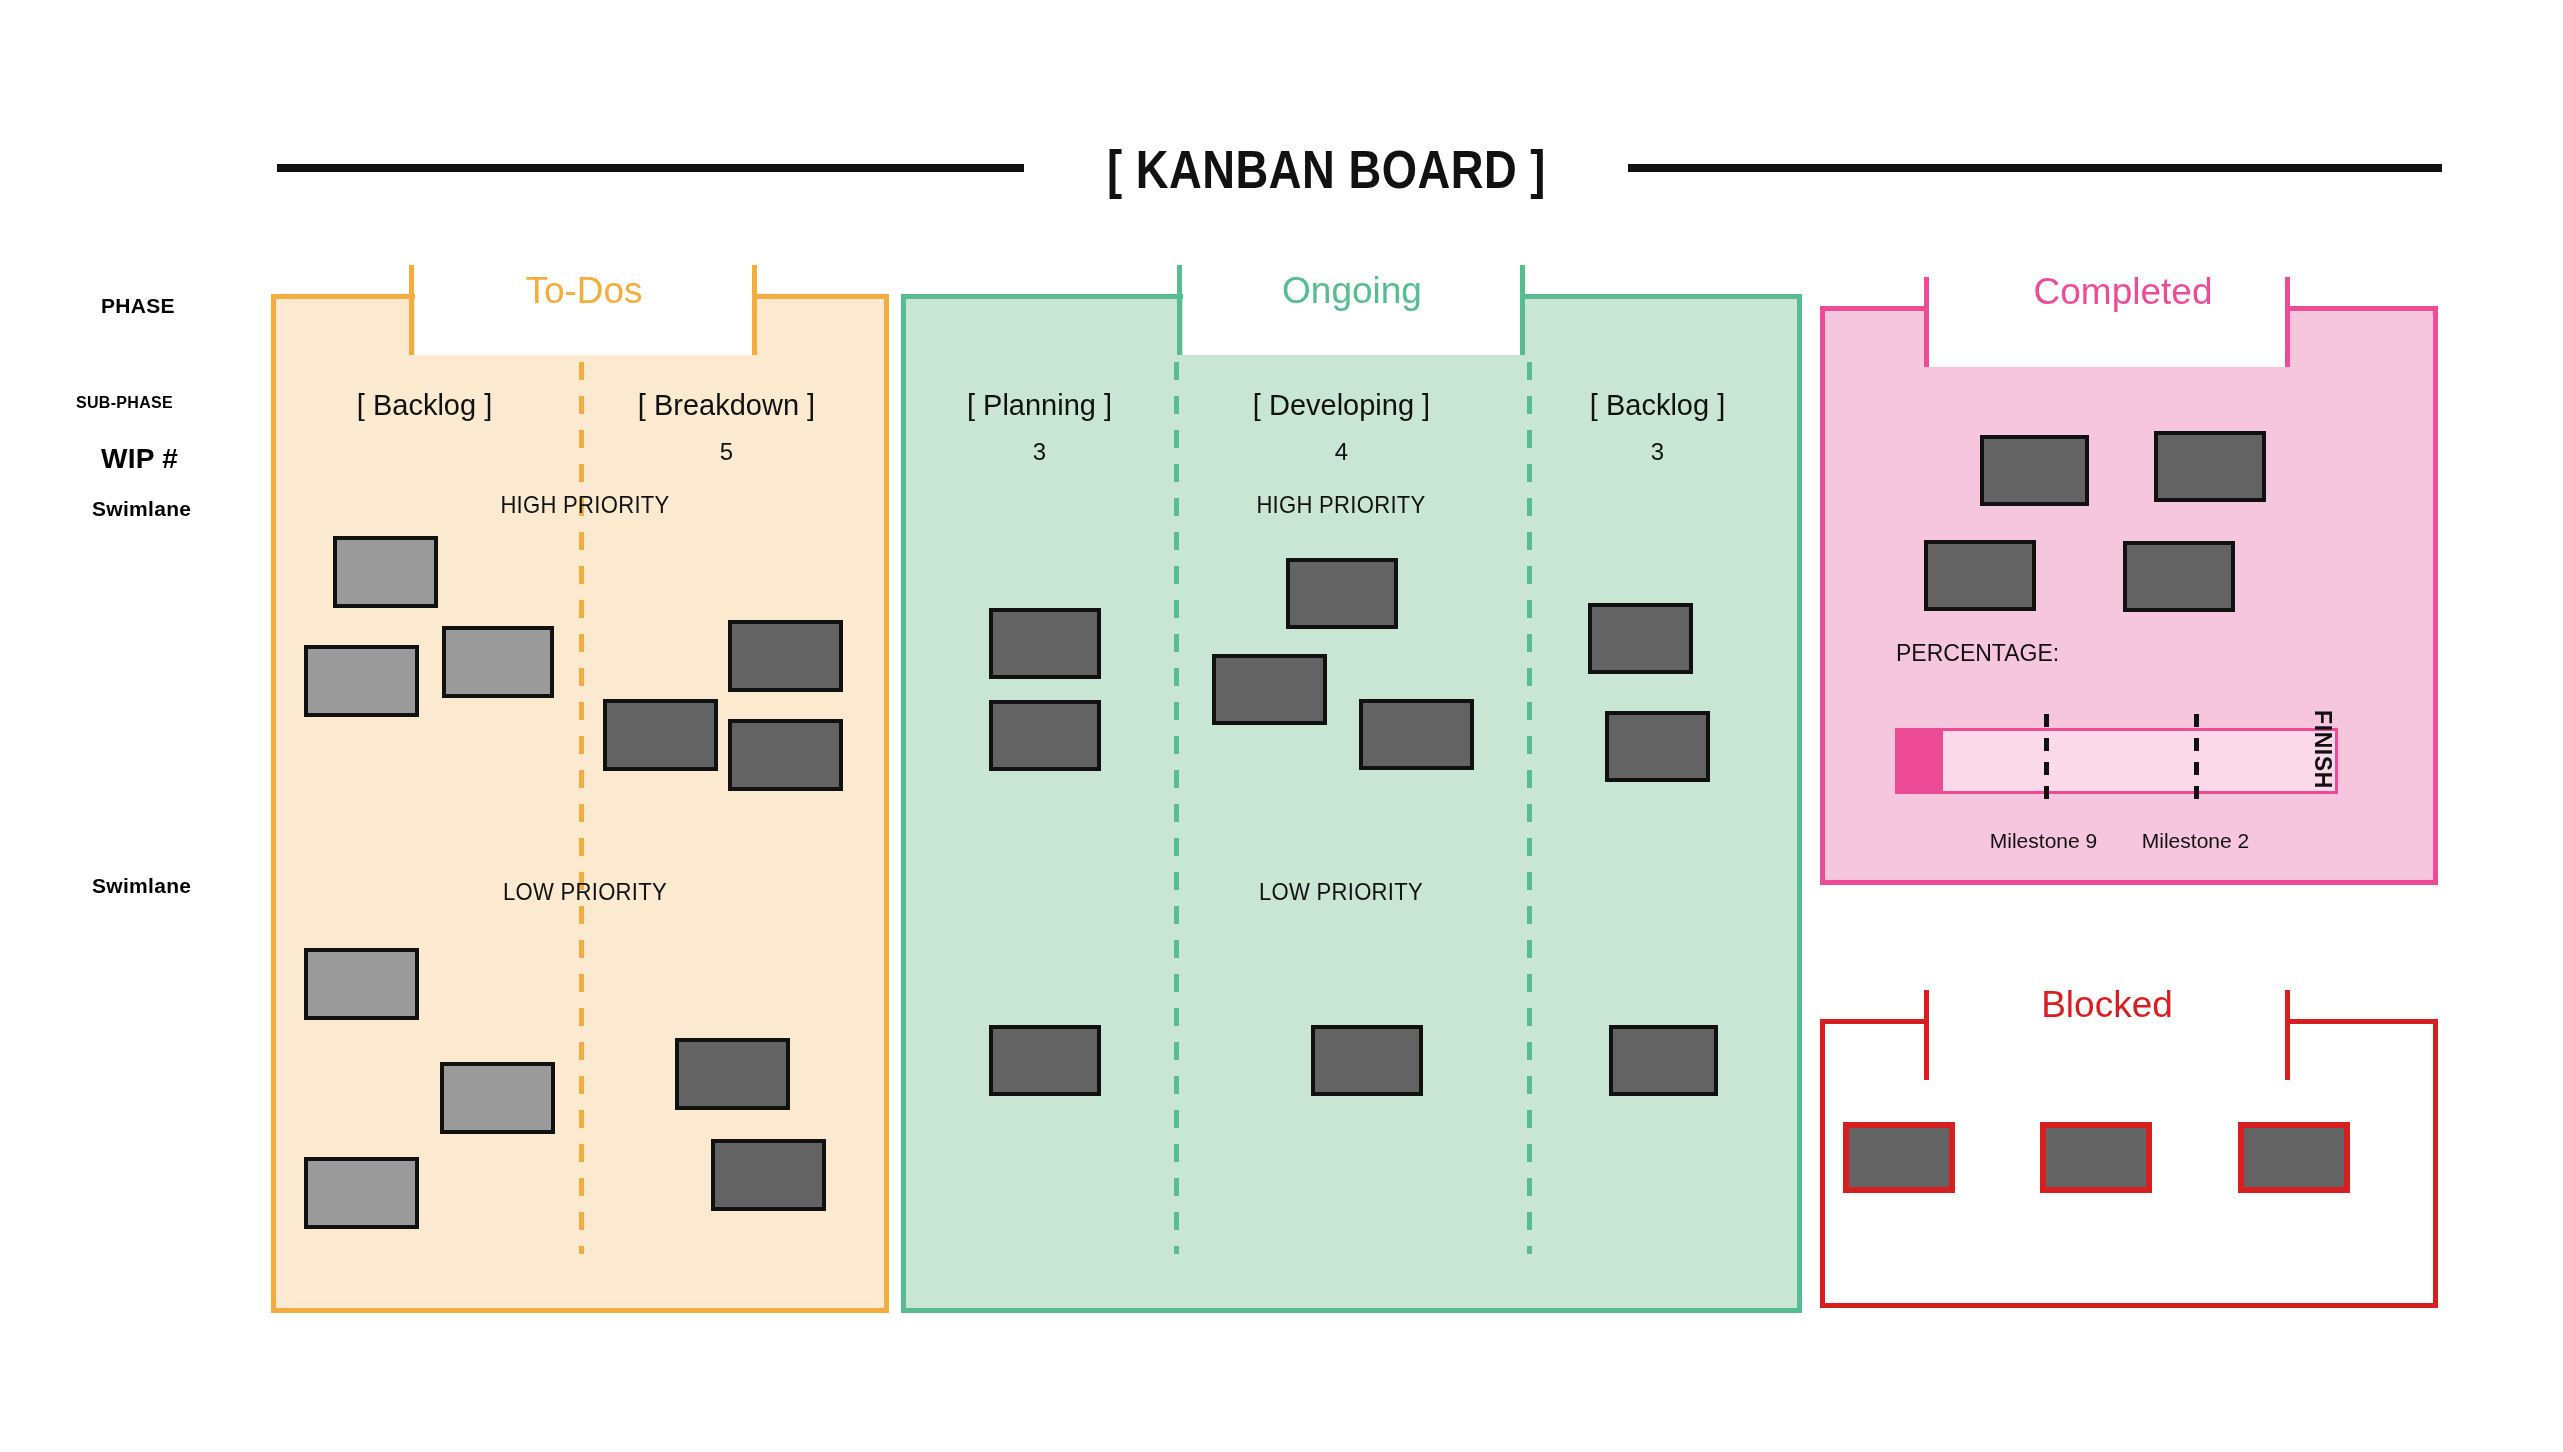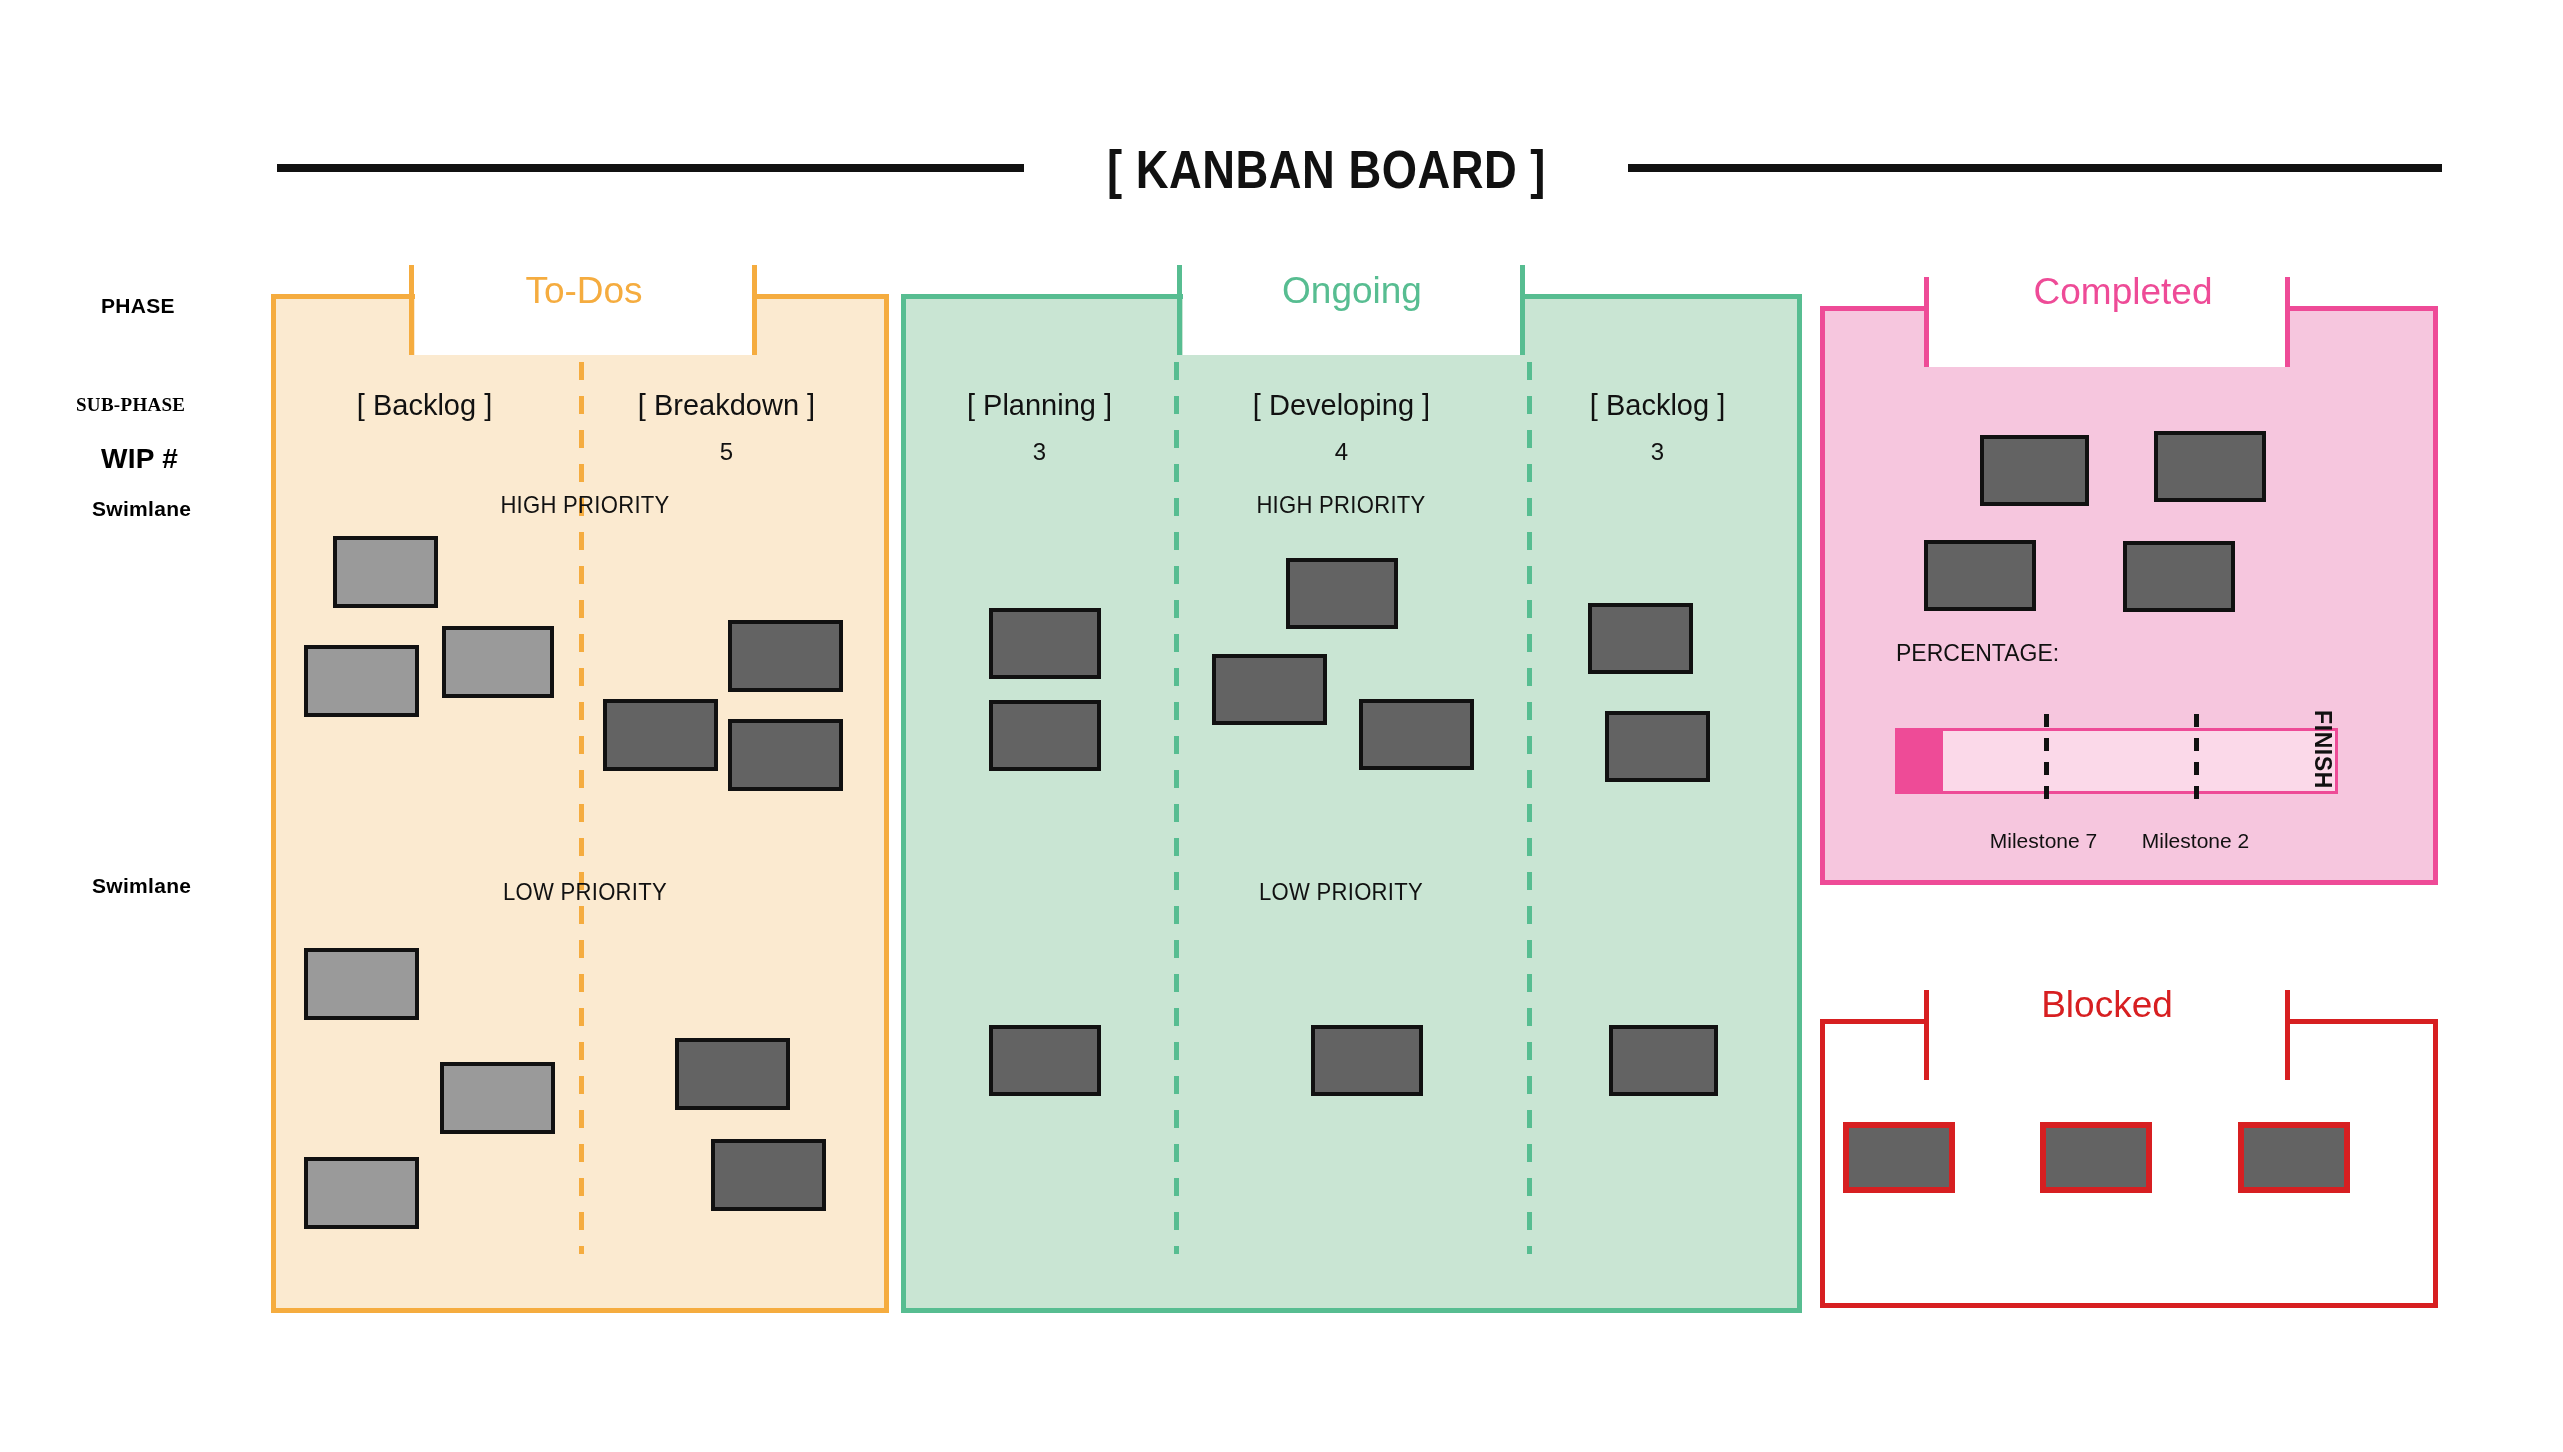--- a/index.html
+++ b/index.html
@@ -8,21 +8,21 @@
   #title-rule-left{position:absolute;left:277px;top:164px;width:747px;height:8.4px;background:#111111;}
   #title-rule-right{position:absolute;left:1628px;top:164px;width:814px;height:8.4px;background:#111111;}
   #board-title{position:absolute;left:1025px;top:124px;width:603px;height:90px;
       text-align:center;font-size:54px;font-weight:700;color:#111111;letter-spacing:0.6px;
       line-height:90px;white-space:nowrap;
       transform:scaleX(0.84);transform-origin:center center;}
 
   
   .axis-label{position:absolute;color:#000000;font-weight:700;white-space:nowrap;}
   #lbl-phase{left:101px;top:294px;font-size:21px;letter-spacing:0.3px;}
-  #lbl-subphase{left:76px;top:394px;font-size:19px;letter-spacing:0.3px;font-family:Liberation Serif, serif;}
+  #lbl-subphase{left:76px;top:394px;font-size:16px;letter-spacing:0.3px;}
   #lbl-wip{left:101px;top:443px;font-size:28px;letter-spacing:0.3px;}
   #lbl-swim1{left:92px;top:497px;font-size:21px;letter-spacing:0.3px;}
   #lbl-swim2{left:92px;top:874px;font-size:21px;letter-spacing:0.3px;}
 
   
   .panel{position:absolute;box-sizing:border-box;}
 
   #panel-todos{left:271px;top:294px;width:618px;height:1019px;
       background:#fbead0;border:5.4px solid #f5ac3f;}
   #panel-ongoing{left:901px;top:294px;width:901px;height:1019px;
@@ -160,21 +160,21 @@
 <div class="card" style="left:1980px;top:435px;width:109px;height:71px;background:#636363;"></div>
 <div class="card" style="left:2154px;top:431px;width:112px;height:71px;background:#636363;"></div>
 <div class="card" style="left:1924px;top:540px;width:112px;height:71px;background:#636363;"></div>
 <div class="card" style="left:2123px;top:541px;width:112px;height:71px;background:#636363;"></div>
 
 <div id="pct-label">PERCENTAGE:</div>
 <div id="pbar-track"></div>
 <div id="pbar-fill"></div>
 <div class="mstone-line" style="left:2044px;top:714px;"></div>
 <div class="mstone-line" style="left:2194px;top:714px;"></div>
-<div class="mstone-label" style="left:1947px;top:829px;width:193px;">Milestone 7</div>
+<div class="mstone-label" style="left:1947px;top:829px;width:193px;">Milestone 9</div>
 <div class="mstone-label" style="left:2099px;top:829px;width:193px;">Milestone 2</div>
 <div id="finish-label">FINISH</div>
 
 <div class="panel" id="panel-blocked"></div>
 <div class="notch" style="left:1929px;top:990px;width:356px;height:90px;"></div>
 <div class="notch-tick" style="left:1924px;top:990px;height:90px;background:#d71f21;"></div>
 <div class="notch-tick" style="left:2285px;top:990px;height:90px;background:#d71f21;"></div>
 <div class="phase-name" style="left:1929px;top:986px;width:356px;color:#d71f21;">Blocked</div>
 
 <div class="card-blocked" style="left:1843px;top:1122px;width:112px;height:71px;"></div>

